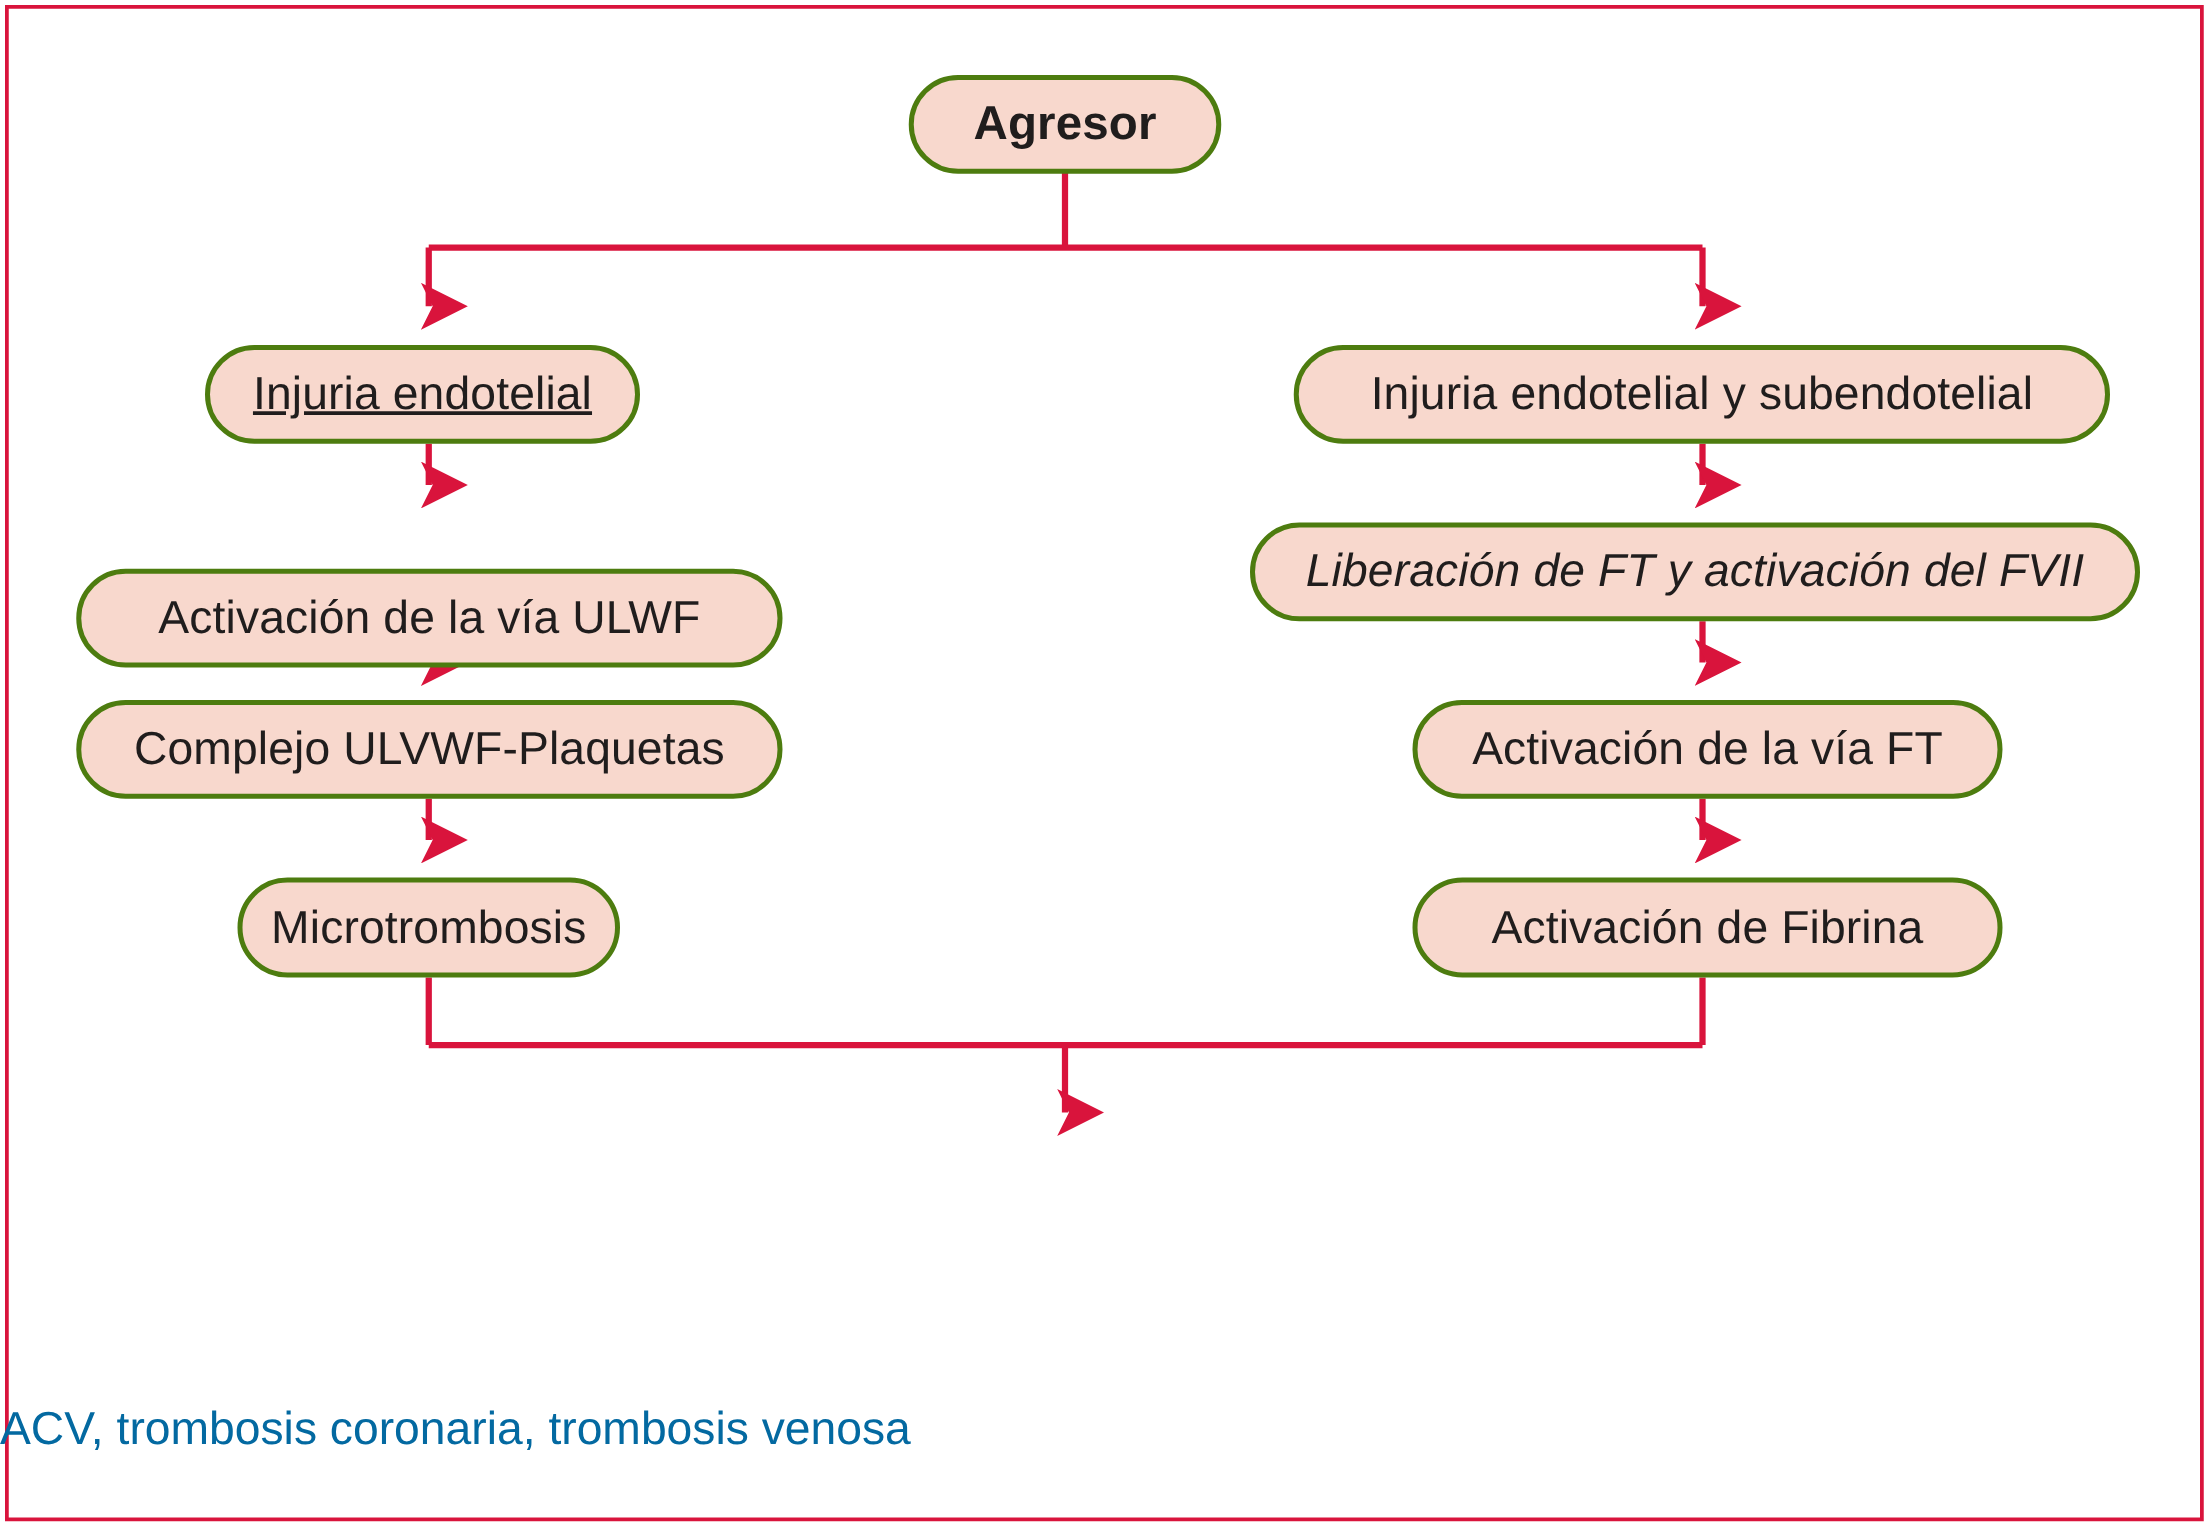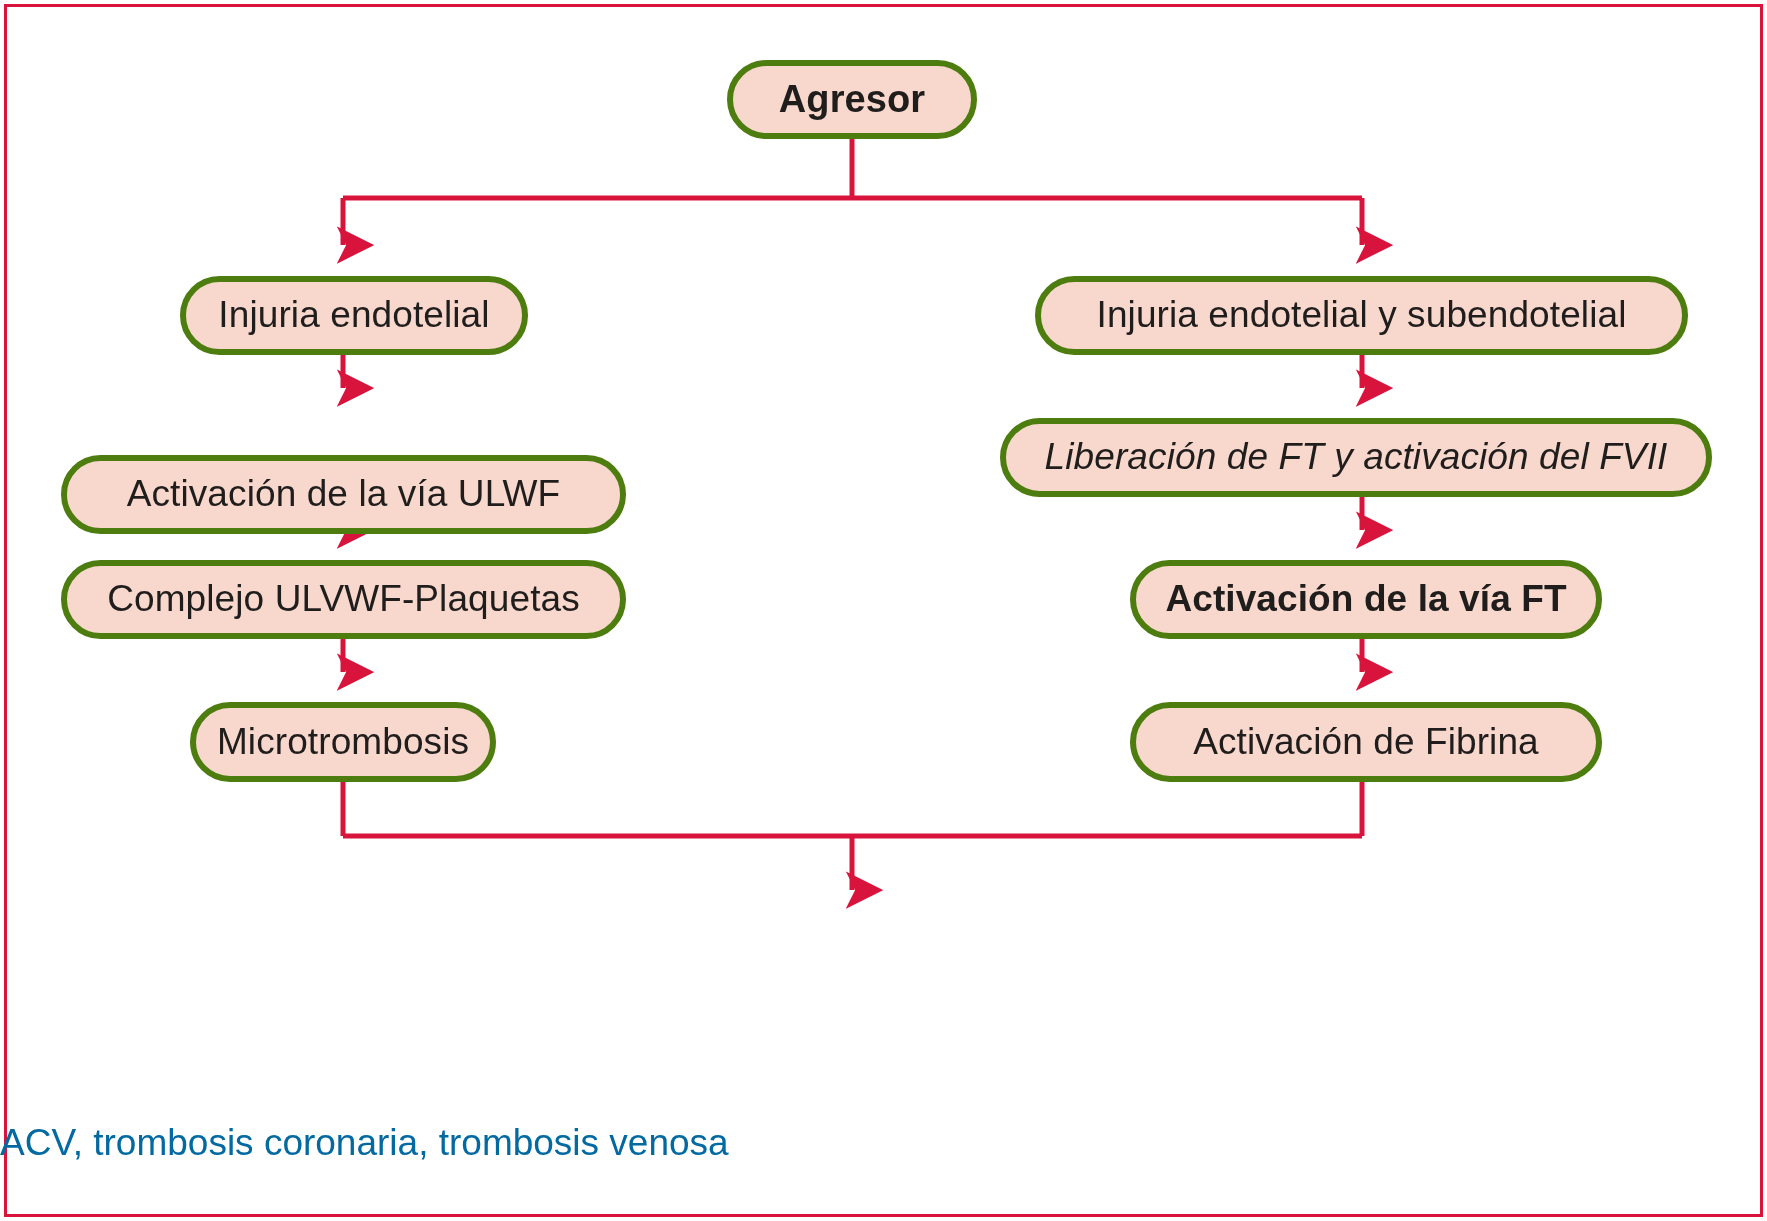--- a/index.html
+++ b/index.html
@@ -32,21 +32,21 @@
     position: absolute;
     left: 0;
     top: 0;
     width: 1767px;
     height: 1221px;
   }
   .node {
     position: absolute;
     box-sizing: border-box;
     background: #F8D8CD;
-    border: 6px solid #4d7c0f;
+    border: 4px solid #4d7c0f;
     border-radius: 999px;
     display: flex;
     align-items: center;
     justify-content: center;
     color: #201d1d;
     font-size: 37px;
     line-height: 1.1;
     letter-spacing: 0.1px;
     white-space: nowrap;
     padding: 0 26px;
@@ -98,21 +98,21 @@
       <path d="M 1362 782 L 1362 836"></path>
       <path d="M 343 836 L 1362 836"></path>
       <path d="M 852 836 L 852 890" marker-end="url(#arrow)"></path>
     </g>
   </svg>
 
   <div class="node bold" style="left:727px; top:60px; width:250px; height:79px;">
     <span>Agresor</span>
   </div>
 
-  <div class="node" style="left:180px; top:276px; width:348px; height:79px;">
+  <div class="node" style="left:164px; top:276px; width:348px; height:79px;text-decoration:underline;">
     <span>Injuria endotelial</span>
   </div>
 
   <div class="node" style="left:61px; top:418px; width:565px; height:79px;margin-top:37px;">
     <span>Activación de la vía ULWF</span>
   </div>
 
   <div class="node" style="left:61px; top:560px; width:565px; height:79px;">
     <span>Complejo ULVWF-Plaquetas</span>
   </div>
@@ -122,21 +122,21 @@
   </div>
 
   <div class="node" style="left:1035px; top:276px; width:653px; height:79px;">
     <span>Injuria endotelial y subendotelial</span>
   </div>
 
   <div class="node" style="left:1000px; top:418px; width:712px; height:79px;font-style:italic;">
     <span>Liberación de FT y activación del FVII</span>
   </div>
 
-  <div class="node" style="left:1130px; top:560px; width:472px; height:79px;font-weight:bold;">
+  <div class="node" style="left:1130px; top:560px; width:472px; height:79px;">
     <span>Activación de la vía FT</span>
   </div>
 
   <div class="node" style="left:1130px; top:702px; width:472px; height:80px;">
     <span>Activación de Fibrina</span>
   </div>
 
 
   <div class="caption" style="left:0px; top:1122px; width:1767px;">ACV, trombosis coronaria, trombosis venosa</div>
 

